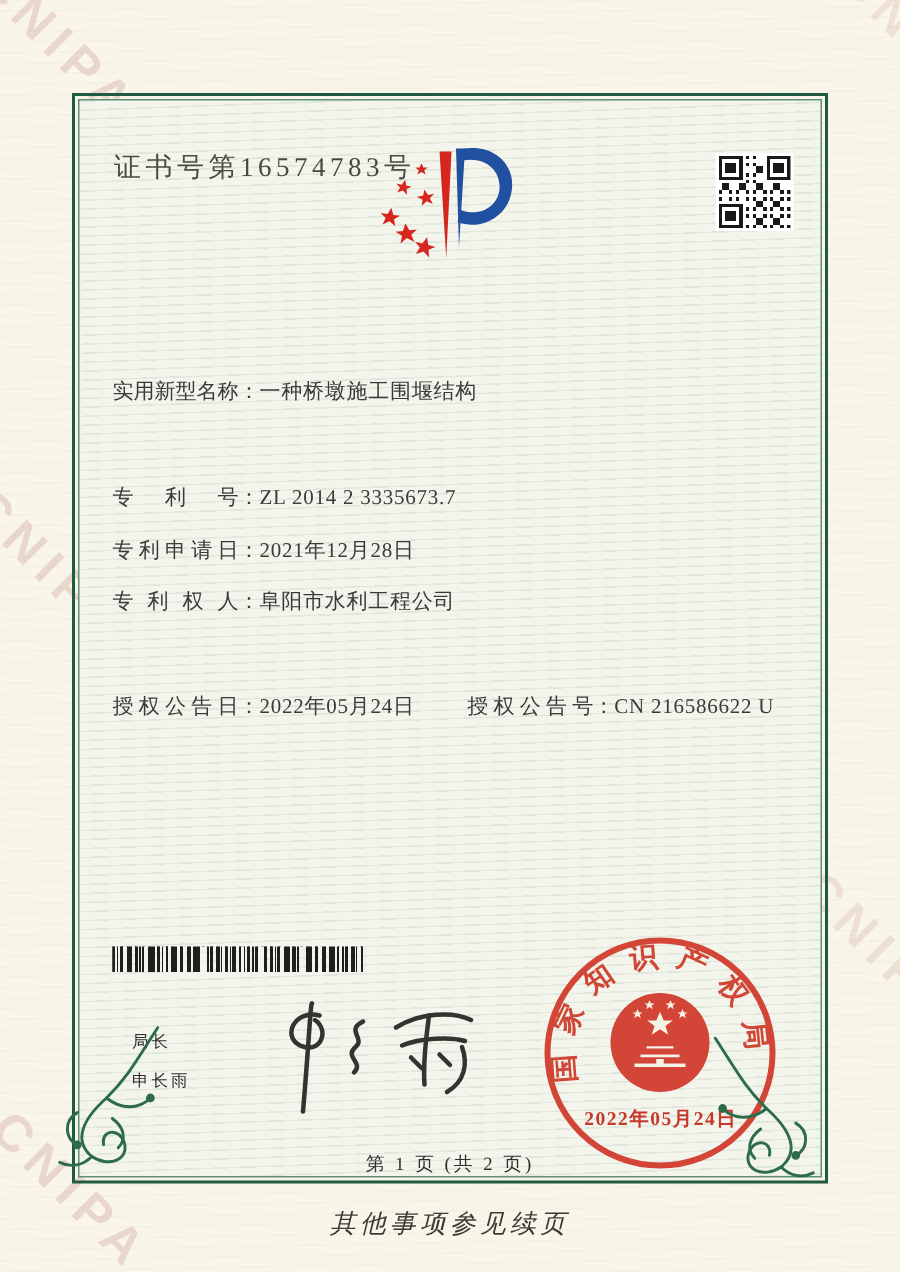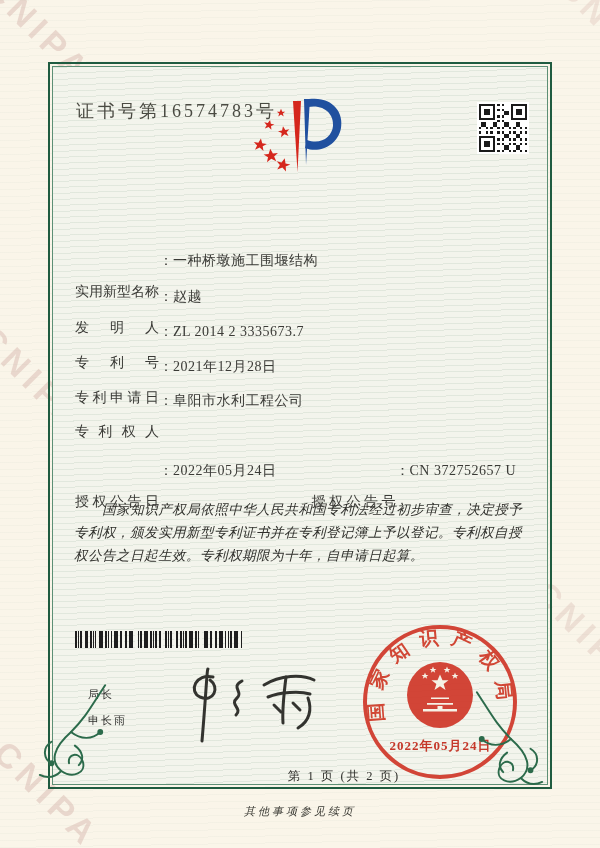--- a/index.html
+++ b/index.html
@@ -18,38 +18,38 @@
   .frame{position:absolute;left:48px;top:62px;width:504px;height:727px;
          border:2.5px solid var(--green);box-sizing:border-box;}
   .frame-inner{position:absolute;inset:2px;border:1px solid var(--green-lite);
          background:var(--inner);
          background-image:repeating-linear-gradient(178deg,rgba(96,140,110,0.12) 0 1px,transparent 1px 6px);}
   .cert-no{left:76px;top:99px;font-size:18px;letter-spacing:3px;color:#4a4a42;}
   .title{left:48px;top:181px;width:504px;text-align:center;font-size:31px;font-weight:bold;
          letter-spacing:5px;color:#1c1c1c;}
   .qr-wrap{left:477px;top:102px;width:52px;height:52px;background:#fff;padding:2px;box-sizing:border-box;}
   .row{left:75px;height:20px;font-size:14px;color:var(--ink);white-space:nowrap;}
-  .lbl{display:inline-block;width:84px;text-align:justify;text-align-last:justify;vertical-align:top;margin-top:31px;}
+  .lbl{display:inline-block;width:84px;text-align:justify;text-align-last:justify;vertical-align:top;}
   .val{letter-spacing:0.5px;}
   .pair{display:inline-block;width:233px;}
   .paras{left:74px;top:498px;width:454px;font-size:13.5px;line-height:23px;font-style:italic;
          color:#2f2f2b;letter-spacing:0.5px;}
   .paras p{margin:0;text-indent:2.1em;}
   .barcode{left:75px;top:631px;width:168px;height:17px;
     background-image:
       repeating-linear-gradient(90deg,rgba(243,244,237,0) 0 8px,#f3f4ec 8px 10px,rgba(243,244,237,0) 10px 13px),
       repeating-linear-gradient(90deg,#1e1e1e 0 2px,transparent 2px 5px),
       repeating-linear-gradient(90deg,#1e1e1e 0 1px,transparent 1px 3px);}
   .signer{font-family:"Liberation Sans","DejaVu Sans",sans-serif;font-size:11px;color:#2f2f2d;
           letter-spacing:2px;}
   .seal-date{left:363px;top:737px;width:155px;text-align:center;color:#c5382a;font-size:13px;
           letter-spacing:1px;font-weight:600;}
   .page-info{left:48px;top:768px;width:504px;text-align:center;font-size:12.5px;color:#2e2e2a;
-          letter-spacing:2px;padding-left:44px;}
-  .footer-note{left:0;top:804px;width:600px;text-align:center;font-size:11px;font-style:italic;
+          letter-spacing:2px;}
+  .footer-note{left:0;top:804px;width:600px;text-align:center;font-size:17px;font-style:italic;
           color:#3a3a34;letter-spacing:3px;}
   svg{display:block;}
 </style>
 </head>
 <body>
 
 <div class="page">
 
   <span class="wm" style="left:-28px;top:10px;">CNIPA</span>
   <span class="wm" style="left:165px;top:110px;opacity:.18;">CNIPA</span>
@@ -177,43 +177,39 @@
         <rect x="0" y="14" width="7" height="7" fill="#1a1a1a"></rect>
         <rect x="1" y="15" width="5" height="5" fill="#ffffff"></rect>
         <rect x="2" y="16" width="3" height="3" fill="#1a1a1a"></rect>
       </svg>
   </div>
 
 
   <div class="abs row" style="top:252px;">
     <span class="lbl">实用新型名称</span><span>：</span><span class="val">一种桥墩施工围堰结构</span>
   </div>
-  <div class="abs row" style="top:288px;">
-    <span class="lbl">发明人</span><span>：</span><span class="val">赵越</span>
-  </div>
   <div class="abs row" style="top:323px;">
     <span class="lbl">专利号</span><span>：</span><span class="val">ZL 2014 2 3335673.7</span>
   </div>
   <div class="abs row" style="top:358px;">
     <span class="lbl">专利申请日</span><span>：</span><span class="val">2021年12月28日</span>
   </div>
   <div class="abs row" style="top:392px;">
     <span class="lbl">专利权人</span><span>：</span><span class="val">阜阳市水利工程公司</span>
   </div>
   <div class="abs row" style="top:462px;">
     <span class="pair">
       <span class="lbl">授权公告日</span><span>：</span><span class="val">2022年05月24日</span>
     </span>
     <span>
-      <span class="lbl">授权公告号</span><span>：</span><span class="val">CN 372752657 U</span>
+      <span class="lbl">授权公告号</span><span>：</span><span class="val">CN 216586622 U</span>
     </span>
   </div>
 
   <div class="abs paras">
-    <p>国家知识产权局依照中华人民共和国专利法经过初步审查，决定授予专利权，颁发实用新型专利证书并在专利登记簿上予以登记。专利权自授权公告之日起生效。专利权期限为十年，自申请日起算。</p>
   </div>
 
   <div class="abs barcode"></div>
 
   <div class="abs signer" style="left:88px;top:687px;">局长</div>
   <div class="abs signer" style="left:88px;top:713px;">申长雨</div>
 
   <svg class="abs" style="left:180px;top:664px;" width="140" height="82" viewBox="0 0 140 80">
     <g stroke="#33332f" stroke-width="3" fill="none" stroke-linecap="round">
       <path d="M28,4 C27,3 26,30 22,76"></path>

